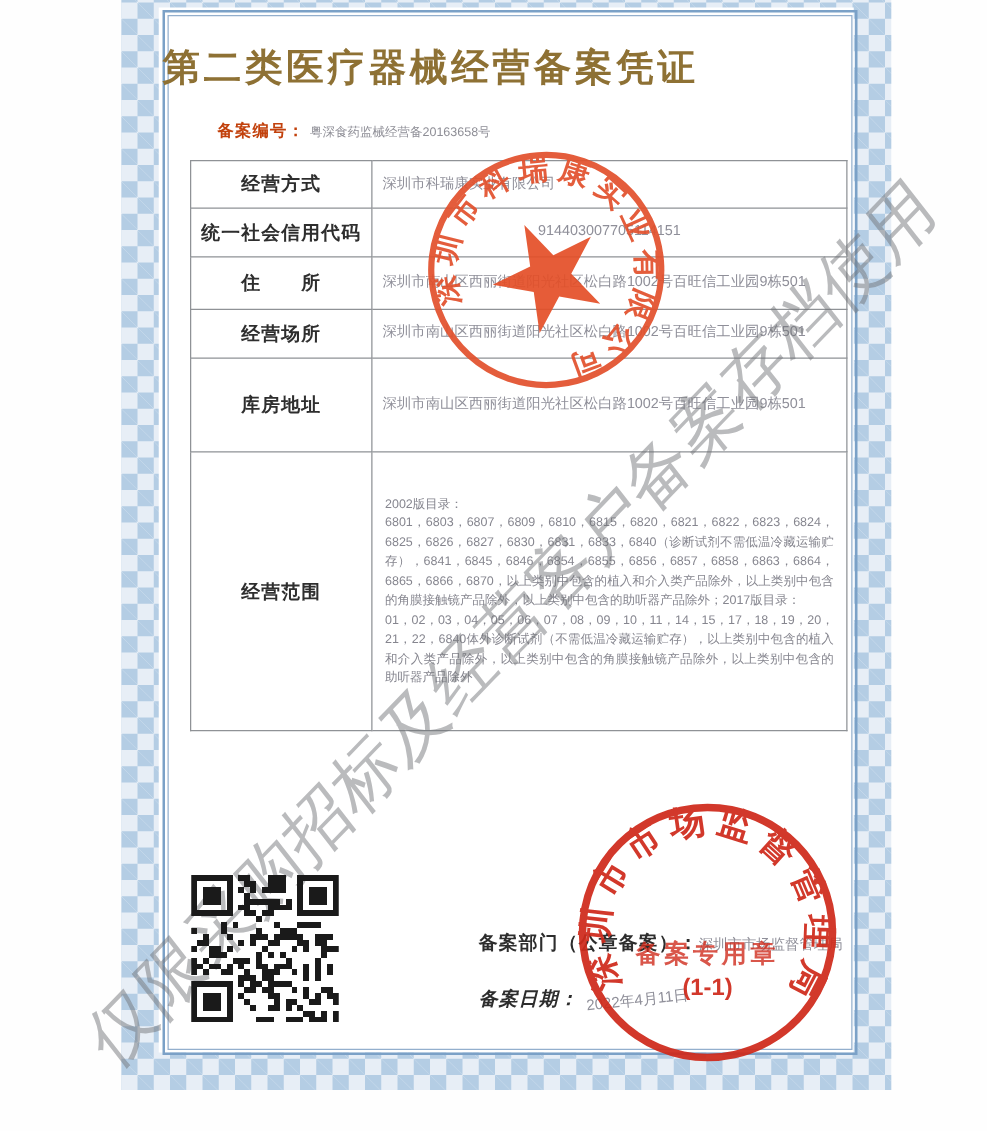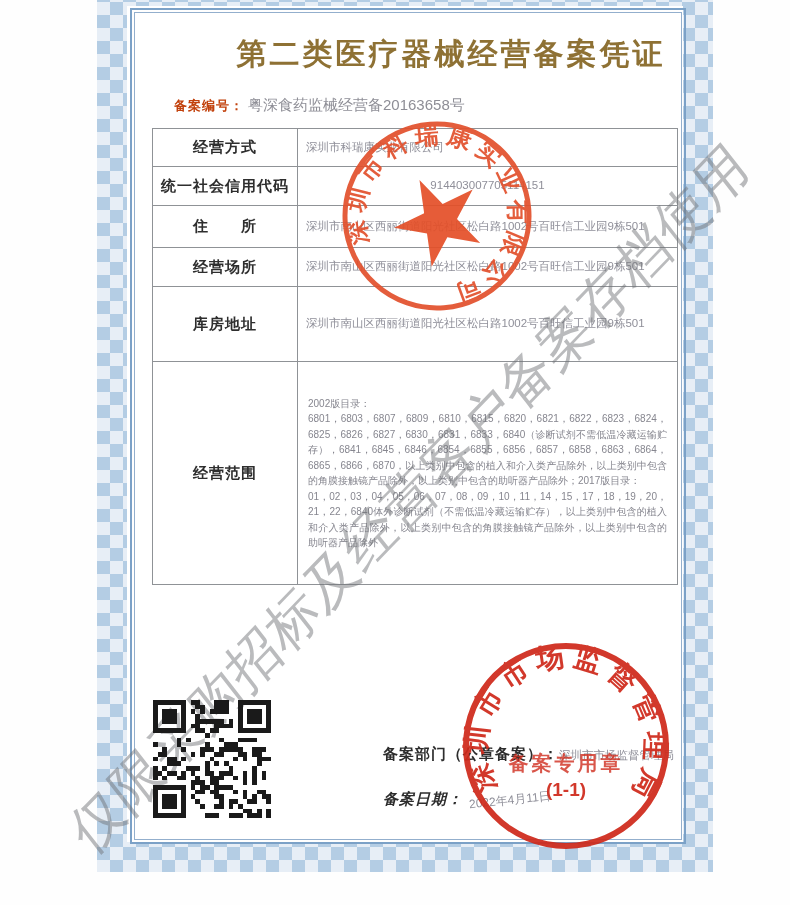--- a/index.html
+++ b/index.html
@@ -11,26 +11,26 @@
     background-color:#e7eef6;
     background-image:
       linear-gradient(45deg,#b4cde4 25%,transparent 25%,transparent 75%,#b4cde4 75%),
       linear-gradient(45deg,#b4cde4 25%,transparent 25%,transparent 75%,#b4cde4 75%);
     background-position:0 0,13px 13px;background-size:26px 26px;}
   .frame-band-inner{position:absolute;inset:30px;background:#ffffff;}
   .line-frame{position:absolute;left:130px;top:8px;width:552px;height:832px;
     border:2px solid #7ba1c7;z-index:2;}
   .line-frame::after{content:"";position:absolute;inset:2px;border:1px solid #93afcd;}
 
-  .title{position:absolute;left:130px;top:34px;width:554px;text-align:center;z-index:10;
-    font-size:30px;font-weight:700;letter-spacing:3px;color:#8e7134;margin-left:44px;}
+  .title{position:absolute;left:130px;top:34px;width:554px;text-align:left;z-index:10;
+    font-size:30px;font-weight:700;letter-spacing:3px;color:#8e7134;}
 
   .recno{position:absolute;left:174px;top:96px;z-index:10;font-size:13px;}
   .recno .lbl{font-weight:700;color:#c2410c;letter-spacing:1px;}
-  .recno .val{color:#8e8e96;font-size:15px;margin-left:4px;}
+  .recno .val{color:#8e8e96;font-size:10px;margin-left:4px;}
 
   table.cert{position:absolute;left:152px;top:128px;width:526px;z-index:10;
     border-collapse:collapse;table-layout:fixed;}
   table.cert td{border:1.5px solid #8f9296;padding:2px 8px;vertical-align:middle;}
   td.lab{width:128px;text-align:center;font-weight:700;color:#2e2e2e;font-size:15px;letter-spacing:1px;}
   td.val{color:#8f8f99;font-size:11.5px;line-height:1.55;}
   td.val.scope{font-size:10px;text-align:justify;white-space:pre-line;padding:6px 10px;color:#86868f;}
 
   .qr{position:absolute;left:153px;top:700px;width:118px;height:118px;z-index:35;}
 

